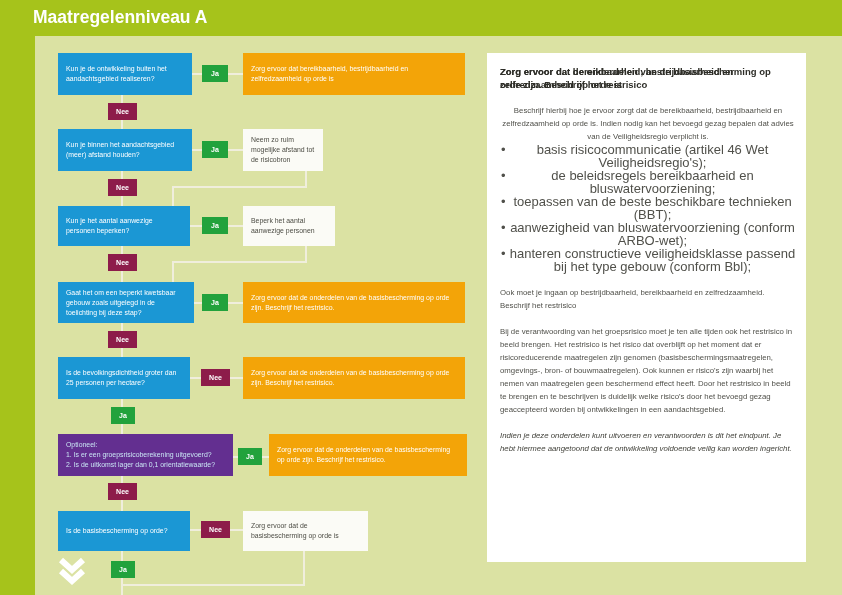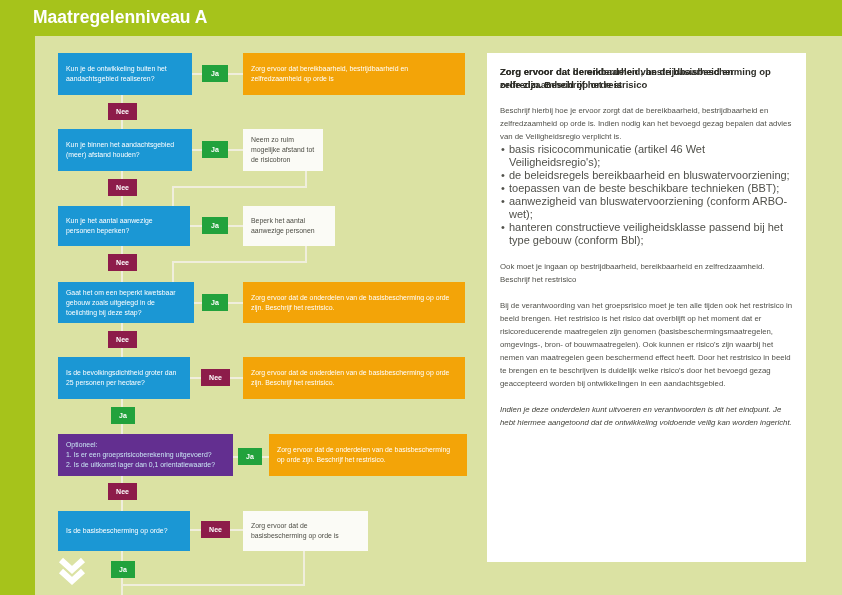--- a/index.html
+++ b/index.html
@@ -23,25 +23,25 @@
   .nee{background:#8d1c4a;}
 
   .chevron{position:absolute;left:57px;top:556px;}
 
   
   .panel{position:absolute;left:487px;top:53px;width:319px;height:509px;background:#ffffff;box-sizing:border-box;padding:12px 13px;color:#50504a;}
   .heading-wrap{position:relative;height:28px;margin-bottom:11px;}
   .h-layer{position:absolute;top:0;left:0;font-weight:bold;font-size:9.5px;line-height:13px;color:#2e2e28;}
   .h-a{width:270px;}
   .h-b{width:292px;}
-  .intro-wrap{position:relative;}
+  .intro-wrap{position:relative;text-align:center;}
   .p-body{font-size:7.8px;line-height:13px;margin:0;width:296px;}
   .p-layer-b{position:absolute;top:0;left:0;}
   .panel ul{margin:0;padding:0;list-style:none;width:296px;}
-  .panel li{position:relative;font-size:11px;line-height:13px;padding-left:9px;}
+  .panel li{position:relative;font-size:13px;line-height:13px;padding-left:9px;text-align:center;}
   .panel li::before{content:"\2022";position:absolute;left:1px;top:0;}
   .gap{margin-top:13px;}
   .em-para{font-weight:normal;font-style:italic;color:#43433c;}
 </style>
 </head>
 <body>
 
 <div class="page">
   <div class="content-bg"></div>
   <div class="header-title">Maatregelenniveau A</div>

